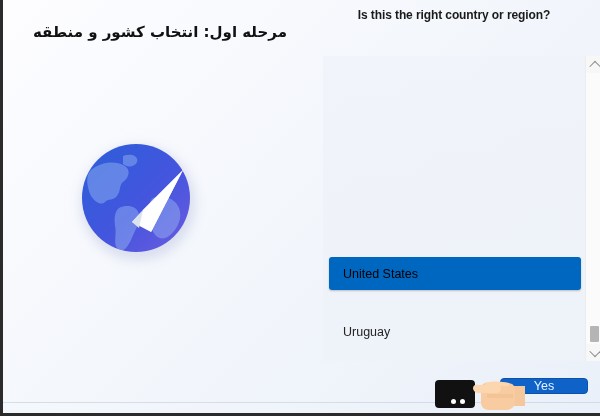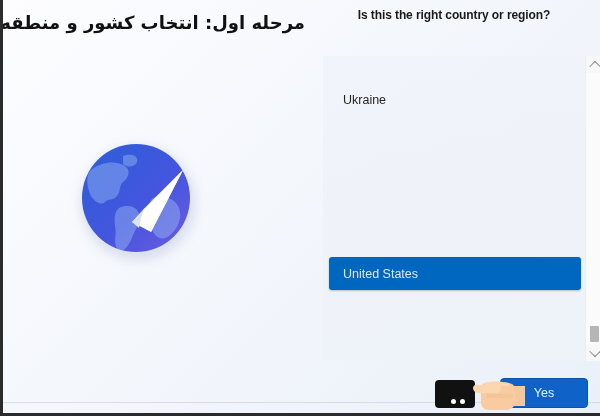--- a/index.html
+++ b/index.html
@@ -49,26 +49,26 @@
   .globe-svg {
     position: absolute;
     left: 0;
     top: 0;
   }
 
   
   .farsi-caption {
     position: absolute;
     left: 30px;
-    top: 12px;
+    top: 23px;
     width: 272px;
-    text-align: right;
+    text-align: left;
     direction: rtl;
     font-family: "DejaVu Sans", sans-serif;
-    font-size: 18px;
+    font-size: 15px;
     font-weight: 700;
     color: #111111;
     letter-spacing: 0;
     white-space: nowrap;
   }
 
   
   .right-pane {
     position: absolute;
     left: 300px;
@@ -113,21 +113,21 @@
     display: flex;
     align-items: center;
     box-sizing: border-box;
     padding-left: 14px;
     font-size: 12.5px;
     color: #242424;
     border-radius: 3px;
   }
   .country-row.selected {
     background: #0067c0;
-    color: #e5e5e5;
+    color: #000000;
     box-shadow: 0 1px 2px rgba(0,0,0,0.22);
   }
 
   
   .scrollbar {
     position: absolute;
     right: 0;
     top: 0;
     width: 17px;
     height: 305px;
@@ -178,21 +178,21 @@
     bottom: 10px;
     width: 600px;
     height: 1px;
     background: rgba(190, 200, 216, 0.55);
   }
   .yes-button {
     position: absolute;
     left: 497px;
     top: 378px;
     width: 88px;
-    height: 30px;
+    height: 16px;
     background: #0f62c8;
     border: 1px solid #0b52a8;
     border-radius: 4px;
     display: flex;
     align-items: center;
     justify-content: center;
     font-size: 12.5px;
     color: #eaf3ff;
     box-sizing: border-box;
   }
@@ -279,30 +279,30 @@
     </div>
   </div>
 
   <div class="right-pane">
 
     <div class="heading">Is this the right country or region?</div>
 
     <div class="list-panel">
       <div class="list-scroll">
 
-        <div class="country-row" style="top:27px;">
-          <span>Ukraine</span>
-        </div>
 
 
 
         <div class="country-row selected" style="top: 201px; background: rgb(0, 103, 192);" id="selected-row">
           <span>United States</span>
         </div>
 
+        <div class="country-row" style="top:259px;">
+          <span>Uruguay</span>
+        </div>
 
       </div>
 
       <div class="scrollbar">
         <div class="sb-arrow up">
           <span class="sb-chev"></span>
         </div>
         <div class="sb-track">
           <div class="sb-thumb" style="background: rgb(181, 181, 181);"></div>
         </div>

